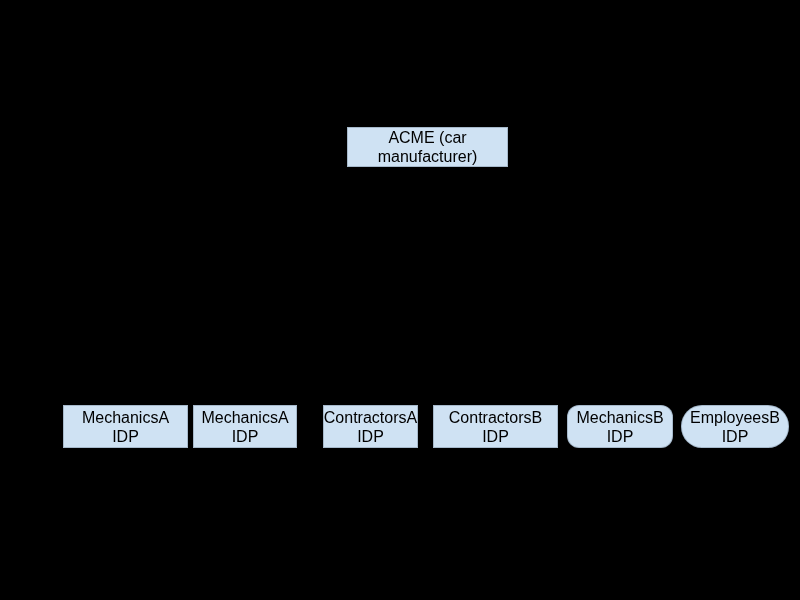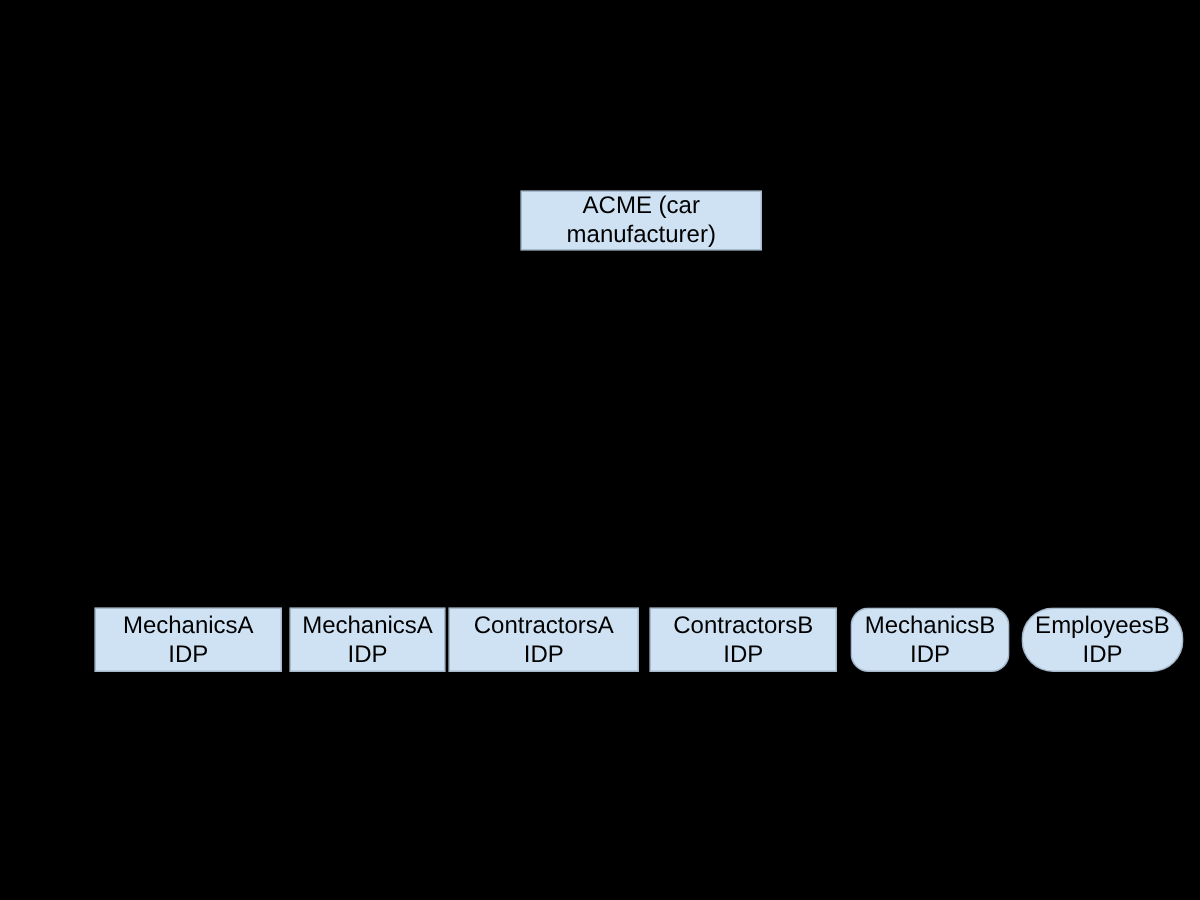--- a/index.html
+++ b/index.html
@@ -27,21 +27,21 @@
     text-align: center;
     white-space: pre-line;
     box-sizing: border-box;
     border: 1px solid rgba(90, 110, 130, 0.35);
   }
   .node-acme         { left: 347px; top: 127px; width: 161px; height: 40px; }
   .node-dealership-a { left: 277px; top: 255px; width: 148px; height: 40px; }
   .node-dealership-b { left: 455px; top: 255px; width: 148px; height: 40px; }
   .node-employees-a  { left:  63px; top: 405px; width: 125px; height: 43px; }
   .node-mechanics-a  { left: 193px; top: 405px; width: 104px; height: 43px; }
-  .node-contractors-a{ left: 299px; top: 405px; width: 127px; height: 43px; }
+  .node-contractors-a{ left: 323px; top: 405px; width: 95px; height: 43px; }
   .node-contractors-b{ left: 433px; top: 405px; width: 125px; height: 43px; }
   .node-mechanics-b  { left: 567px; top: 405px; width: 106px; height: 43px; border-radius: 12px; }
   .node-employees-b  { left: 681px; top: 405px; width: 108px; height: 43px; border-radius: 21px; }
 </style>
 </head>
 <body>
 
 <div class="canvas">
 
   <div class="node node-acme">

